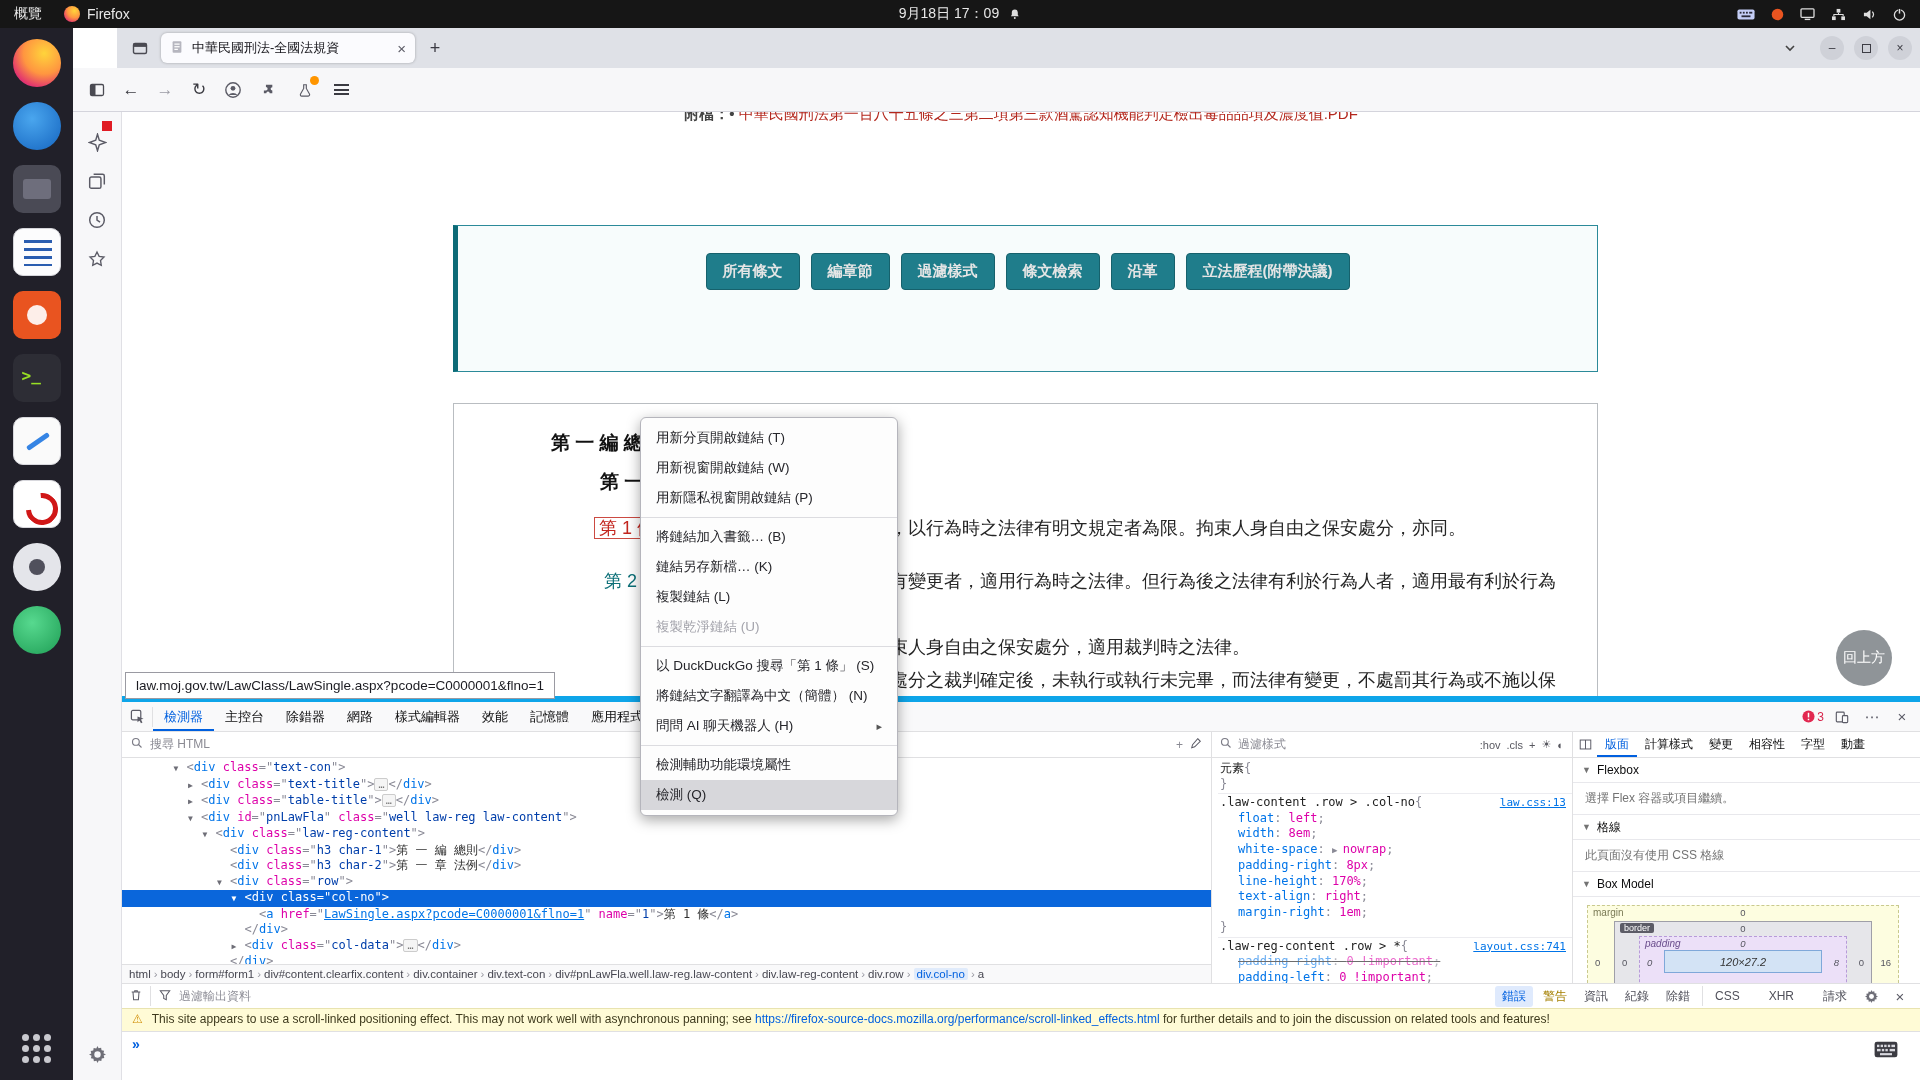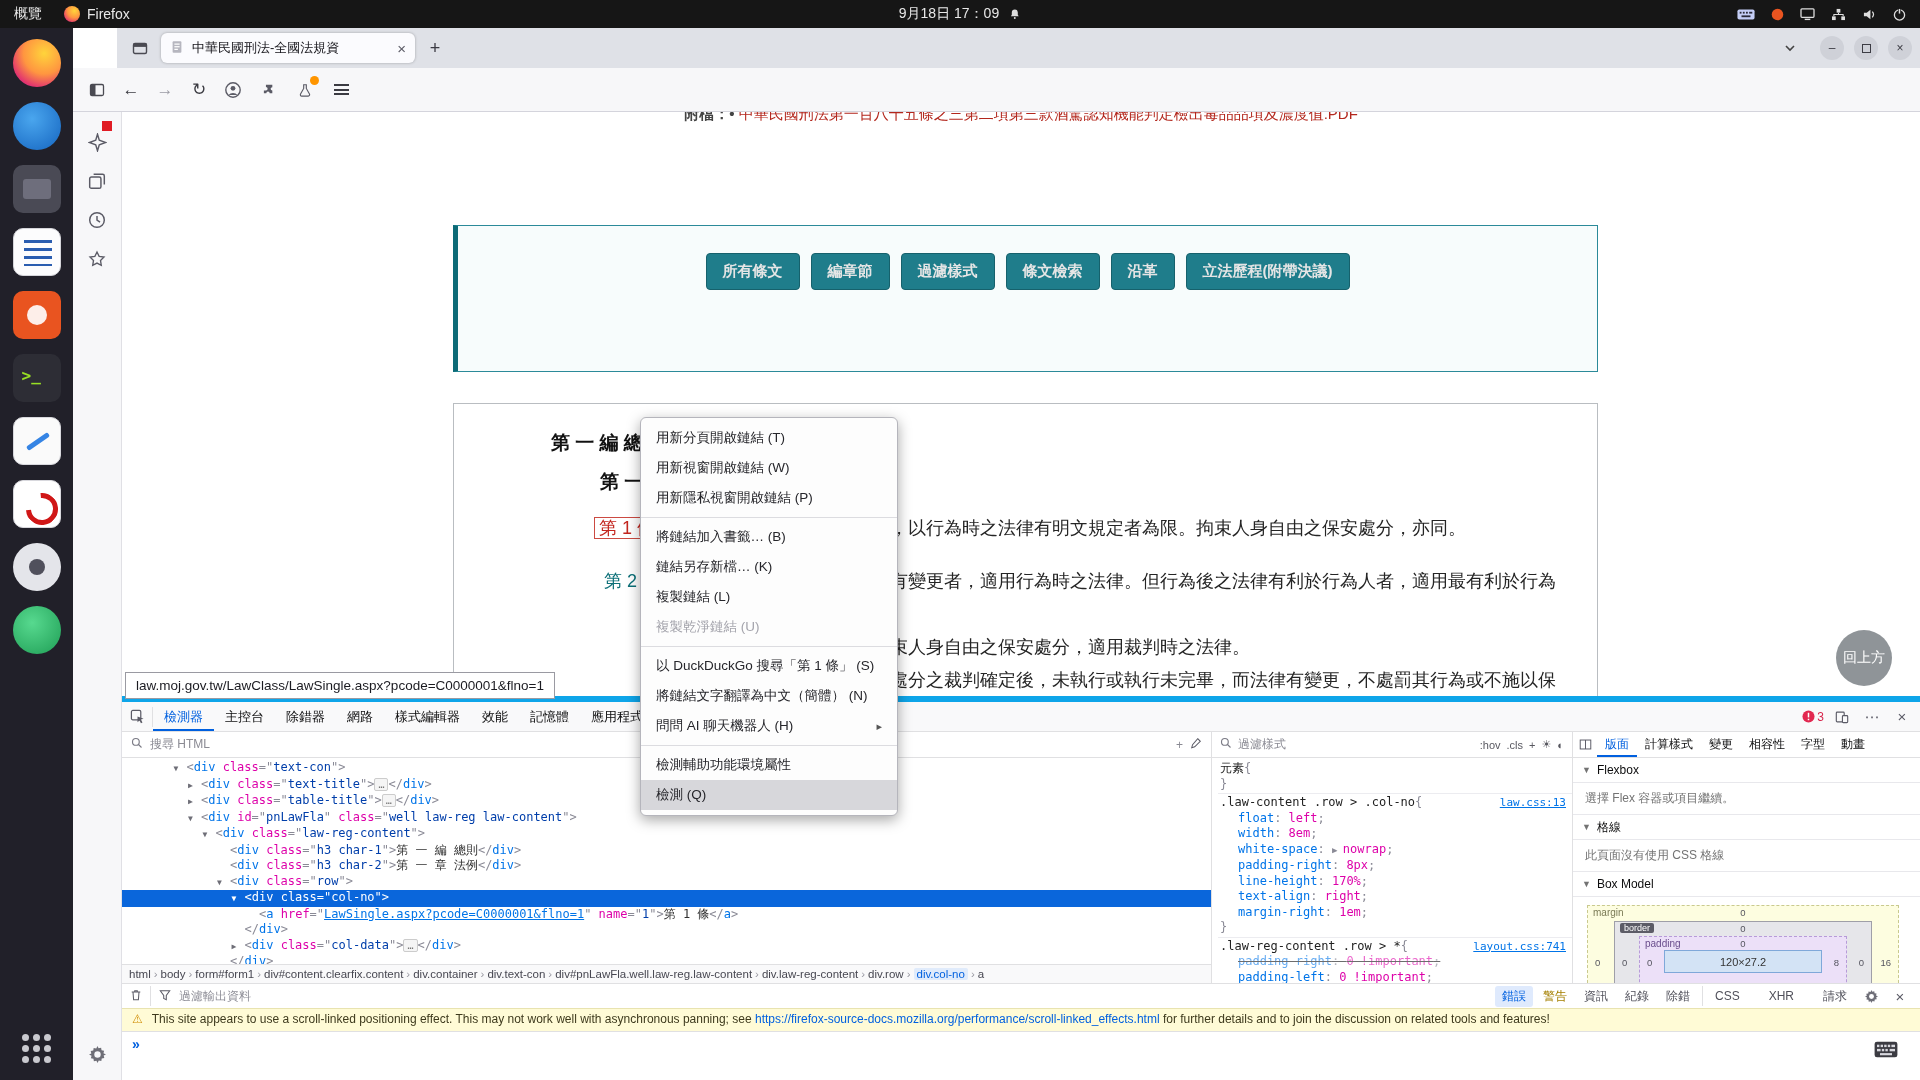--- a/index.html
+++ b/index.html
@@ -160,21 +160,21 @@
   .lay-tab.active{color:#0060df;box-shadow:inset 0 -2px 0 #0060df;}
   .lay-pane-icon{width:24px;height:100%;display:flex;align-items:center;justify-content:center;color:#5b5b66;flex-shrink:0;}
   .lay-body{flex:1;overflow:hidden;font-size:12px;}
   .sec-head{height:25px;display:flex;align-items:center;gap:6px;padding:0 9px;border-bottom:1px solid #e8e8ec;color:#0c0c0d;}
   .sec-head .arr{color:#737373;font-size:9px;}
   .sec-body{padding:7px 12px;color:#737373;border-bottom:1px solid #e8e8ec;}
 
   .bm{padding:8px 14px;}
   .bm-margin{position:relative;width:312px;background:#fdfde0;border:1px dashed #c9c98f;padding:15px 26px;}
   .bm-border{position:relative;background:#e6e6ea;border:1px solid #9f9fa8;padding:14px 24px;}
-  .bm-padding{position:relative;background:#ece0f8;border:1px dashed #b79bd8;padding:13px 24px;}
+  .bm-padding{position:relative;background:#ece0f8;border:1px dashed #b79bd8;padding:13px 24px;font-style:italic;}
   .bm-content{height:23px;background:#d3e3f5;border:1px solid #7fa8d9;display:flex;align-items:center;
     justify-content:center;font-size:11px;color:#333;}
   .bm-label{position:absolute;top:1px;left:5px;font-size:10px;color:#7a7a55;}
   .bm-border>.bm-label{background:#5c5c66;color:#fff;border-radius:2px;padding:0 4px;font-size:9px;top:1px;}
   .bm-padding>.bm-label{color:#6a4d8c;}
   .bm-num{position:absolute;font-size:9.5px;color:#55555f;}
   .bm-top{top:1px;left:50%;transform:translateX(-50%);}
   .bm-left{left:7px;top:50%;transform:translateY(-50%);}
   .bm-right{right:7px;top:50%;transform:translateY(-50%);}
 

